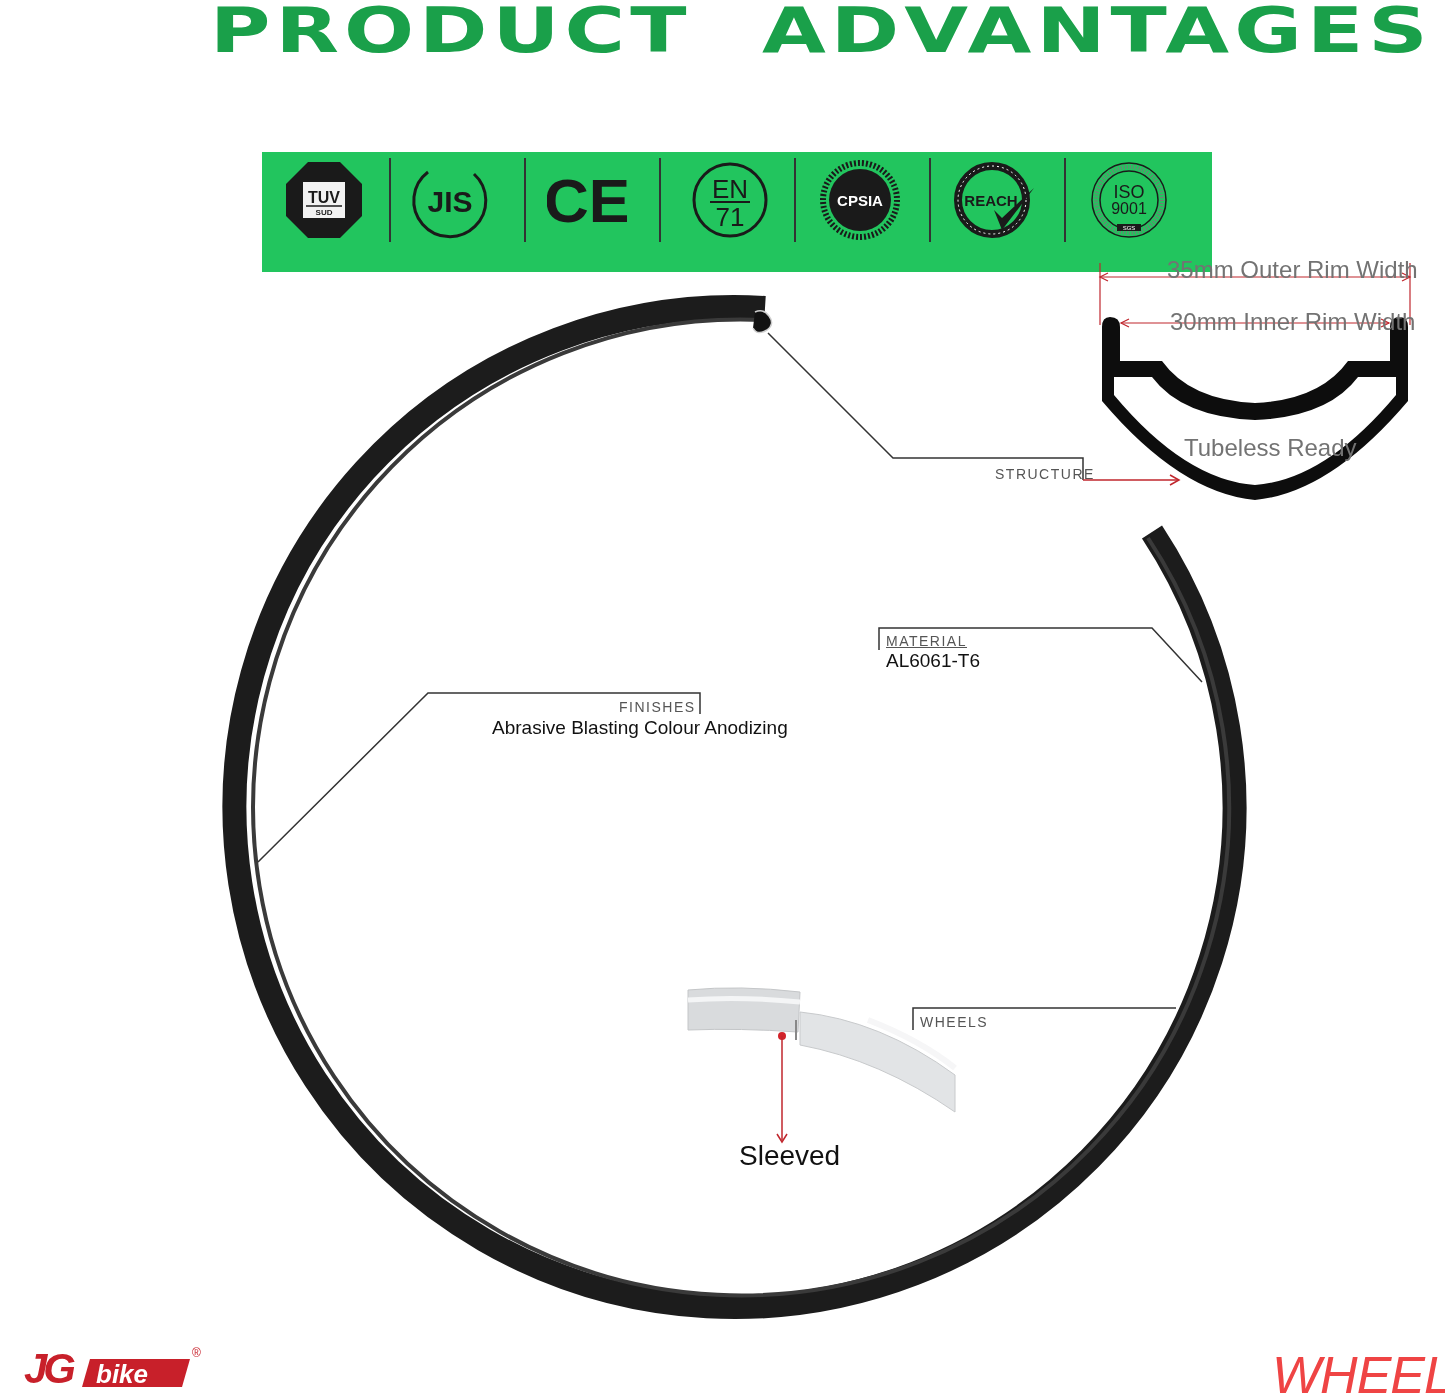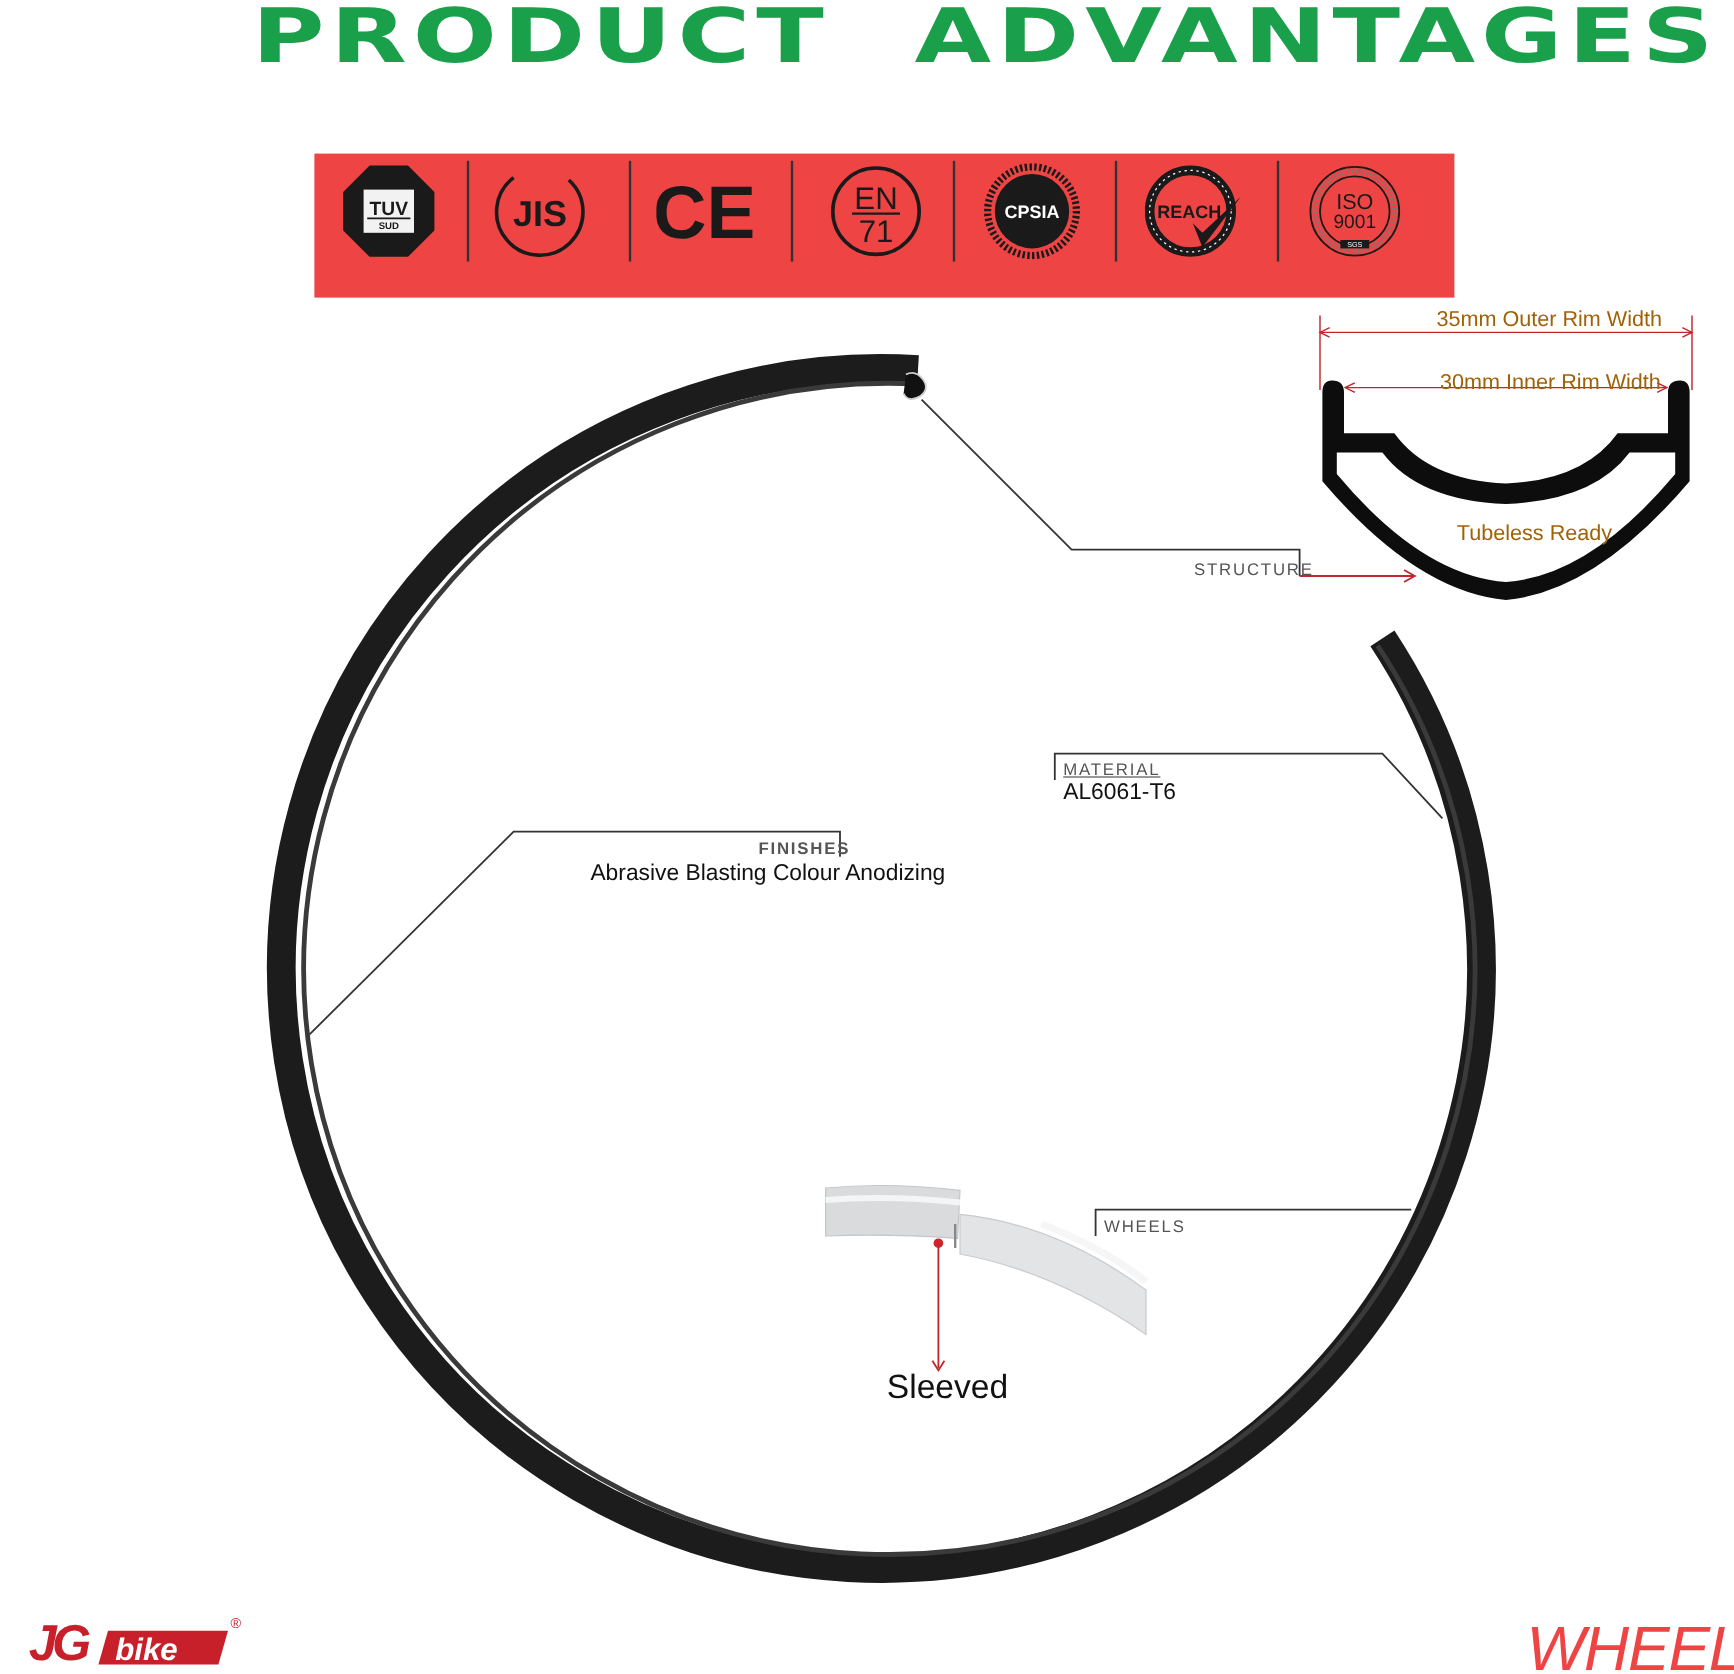--- a/index.html
+++ b/index.html
@@ -1,24 +1,24 @@
 <!DOCTYPE html>
 <html><head>
   <meta charset="utf-8">
   <style>
     html, body { margin: 0; padding: 0; background: #ffffff; }
     body { width: 1445px; height: 1395px; position: relative; overflow: hidden; font-family: "Liberation Sans", sans-serif; }
     .abs { position: absolute; }
     .title { top: -6px; font-family: "DejaVu Sans", sans-serif; font-weight: bold; font-size: 66px; letter-spacing: 4px; color: #1aa04a; transform: scaleX(1.25) scaleY(0.95); transform-origin: left top; white-space: nowrap; }
-    .cert-row { top: 128px; left: 262px; width: 950px; height: 120px; background: #ef4444; }
+    .cert-row { top: 152px; left: 262px; width: 950px; height: 120px; background: #22c55e; }
     .cert { position: absolute; top: 8px; width: 80px; height: 80px; }
     .cert-sep { position: absolute; top: 6px; width: 2px; height: 84px; background: #333; }
     .callout-tag { font-size: 14px; letter-spacing: 1.5px; color: #555; white-space: nowrap; }
     .callout-val { font-size: 19px; color: #111; white-space: nowrap; }
-    .dim-text { font-size: 18px; color: #a16207; white-space: nowrap; margin-left: 30px; }
+    .dim-text { font-size: 24px; color: #737373; white-space: nowrap; }
     .sleeved { font-size: 28px; color: #111; }
     .wheels { font-size: 52px; font-style: italic; color: #ef4444; letter-spacing: -1px; }
     svg text { font-family: "Liberation Sans", sans-serif; }
   </style>
 </head>
 <body>
 
 <div class="abs title" style="left:210px;">PRODUCT</div>
 <div class="abs title" style="left:762px;">ADVANTAGES</div>
 
@@ -124,21 +124,21 @@
 </svg>
 <div class="abs dim-text" style="left:1167px;top:256px;">35mm Outer Rim Width</div>
 <div class="abs dim-text" style="left:1170px;top:308px;">30mm Inner Rim Width</div>
 <div class="abs dim-text" style="left:1184px;top:434px;">Tubeless Ready</div>
 
 <div class="abs callout-tag" style="left:977px;top:466px;margin-left:18px;">STRUCTURE</div>
 
 <div class="abs callout-tag" style="left:886px;top:633px;text-decoration:underline;">MATERIAL</div>
 <div class="abs callout-val" style="left:886px;top:650px;">AL6061-T6</div>
 
-<div class="abs callout-tag" style="left:632px;top:699px;font-weight:bold;">FINISHES</div>
+<div class="abs callout-tag" style="left:619px;top:699px;">FINISHES</div>
 <div class="abs callout-val" style="left:492px;top:717px;">Abrasive Blasting Colour Anodizing</div>
 
 <div class="abs callout-tag" style="left:920px;top:1014px;">WHEELS</div>
 <div class="abs sleeved" style="left:739px;top:1140px;">Sleeved</div>
 
 <div class="abs" style="left:22px;top:1345px;height:46px;">
   <svg width="200" height="46" viewBox="0 0 200 46">
     <text x="2" y="38" font-size="42" font-weight="bold" font-style="italic" fill="#c8202a" font-family="Liberation Sans, sans-serif" letter-spacing="-4">JG</text>
     <polygon points="68,14 168,14 160,42 60,42" fill="#c8202a"></polygon>
     <text x="74" y="38" font-size="26" font-weight="bold" font-style="italic" fill="#ffffff" font-family="Liberation Sans, sans-serif">bike</text>

